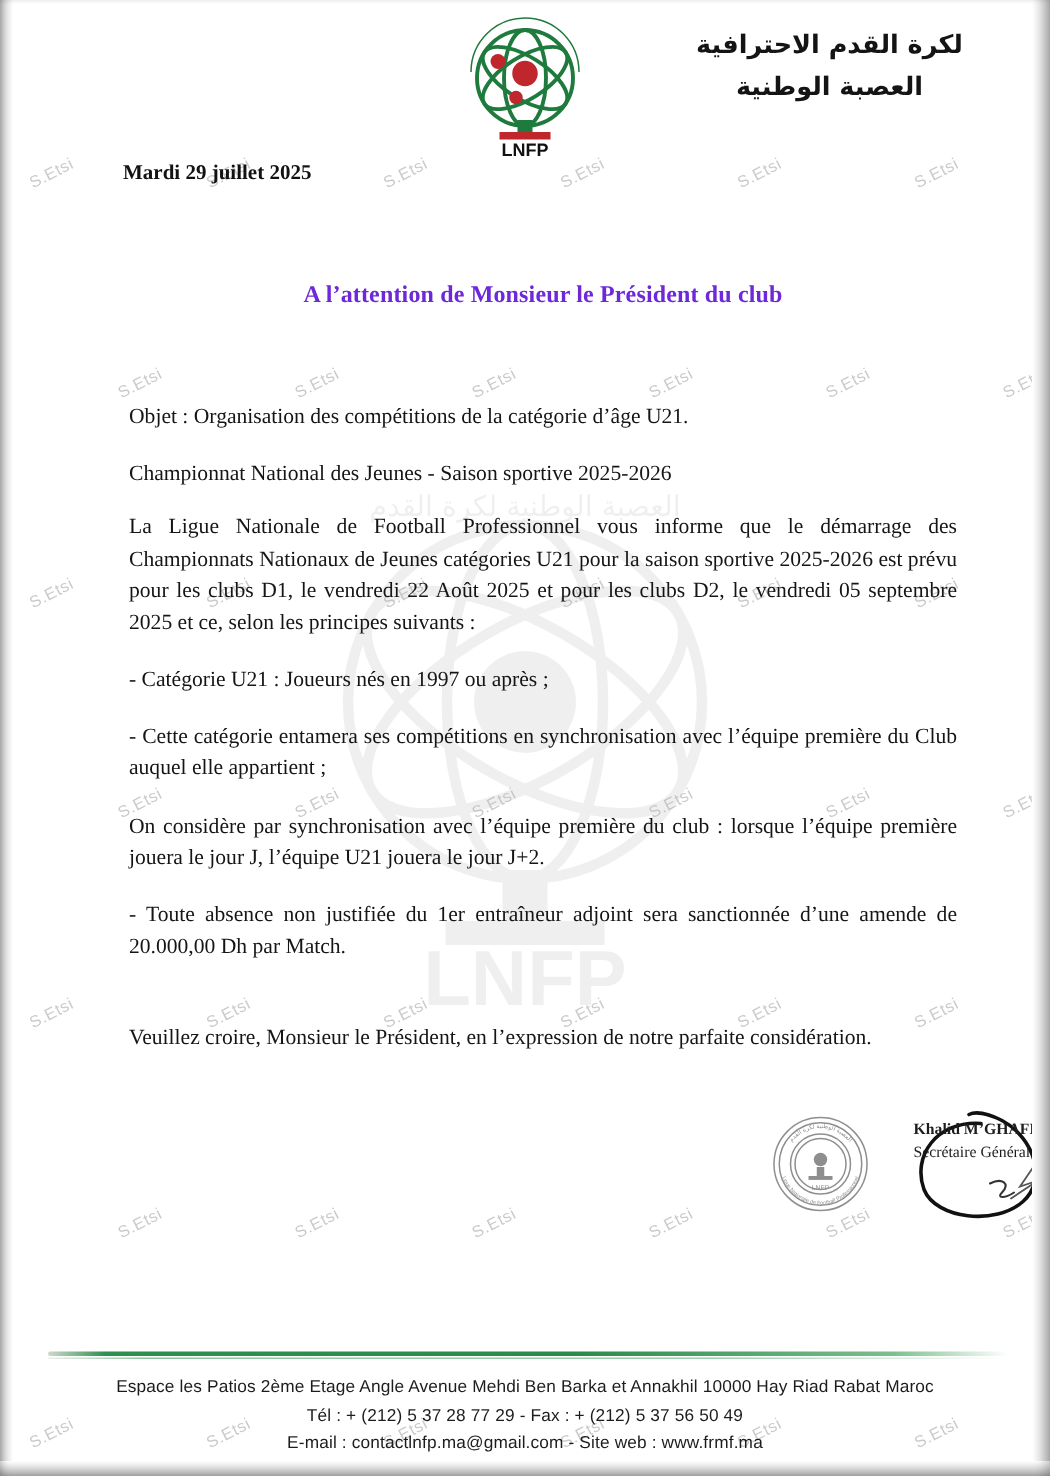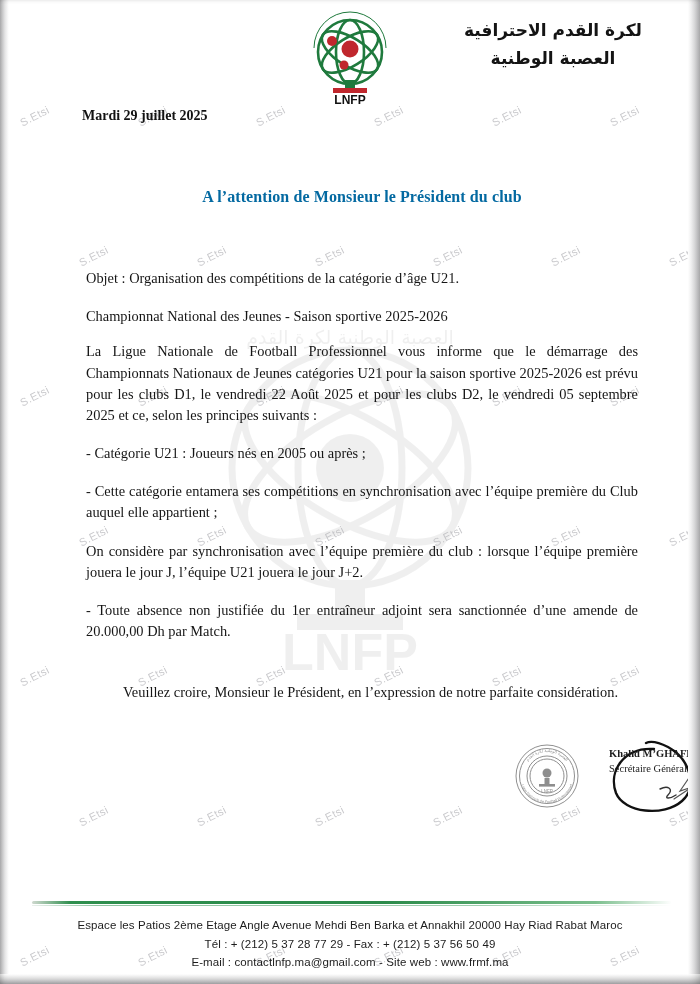--- a/index.html
+++ b/index.html
@@ -146,35 +146,35 @@
   }
 
   
   #body-block {
     padding: 78px 62px 0 86px;
   }
   #letter-title {
     text-align: center;
     font-size: 16px;
     font-weight: bold;
-    color: #0369a1;
+    color: #6d28d9;
     margin: 0 0 62px 0;
     letter-spacing: .1px;
   }
   .p {
     font-size: 14.4px;
     line-height: 1.47;
     color: #151515;
     margin: 0 0 17px 0;
     text-align: justify;
   }
   .p.subject { }
   .p.heading { margin-bottom: 14px; }
   .p.tight   { margin-bottom: 17px; }
-  .p.closing { margin-top: 40px; margin-left: 37px; }
+  .p.closing { margin-top: 40px; }
 
   
   #sig-zone {
     position: relative;
     height: 112px;
     margin-top: 34px;
   }
   #stamp {
     position: absolute;
     left: 428px;
@@ -338,21 +338,21 @@
     <div id="body-block">
 
       <div id="letter-title">A l’attention de Monsieur le Président du club</div>
 
       <p class="p subject">Objet : Organisation des compétitions de la catégorie d’âge U21.</p>
 
       <p class="p heading">Championnat National des Jeunes - Saison sportive 2025-2026</p>
 
       <p class="p">La Ligue Nationale de Football Professionnel vous informe que le démarrage des Championnats Nationaux de Jeunes catégories U21 pour la saison sportive 2025-2026 est prévu pour les clubs D1, le vendredi 22 Août 2025 et pour les clubs D2, le vendredi 05 septembre 2025 et ce, selon les principes suivants :</p>
 
-      <p class="p tight">-  Catégorie U21 : Joueurs nés en 2005 ou après ;</p>
+      <p class="p tight">-  Catégorie U21 : Joueurs nés en 1997 ou après ;</p>
       <p class="p tight">-  Cette catégorie entamera ses compétitions en synchronisation avec l’équipe première du Club auquel elle appartient ;</p>
 
       <p class="p">On considère par synchronisation avec l’équipe première du club : lorsque l’équipe première jouera le jour J, l’équipe U21 jouera le jour J+2.</p>
 
       <p class="p tight">-  Toute absence non justifiée du 1er entraîneur adjoint sera sanctionnée d’une amende de 20.000,00 Dh par Match.</p>
 
       <p class="p closing">Veuillez croire, Monsieur le Président, en l’expression de notre parfaite considération.</p>
 
       <div id="sig-zone">
 
@@ -395,18 +395,18 @@
           <div>Secrétaire Général de la LNFP</div>
         </div>
       </div>
 
     </div>
   </div>
 
   <div id="footer">
     <div id="footer-rule"></div>
     <div id="footer-rule-2"></div>
-    <div class="foot-line" id="foot-addr">Espace les Patios 2ème Etage Angle Avenue Mehdi Ben Barka et Annakhil 20000 Hay Riad Rabat Maroc</div>
+    <div class="foot-line" id="foot-addr">Espace les Patios 2ème Etage Angle Avenue Mehdi Ben Barka et Annakhil 10000 Hay Riad Rabat Maroc</div>
     <div class="foot-line">Tél : + (212) 5 37 28 77 29 - Fax : + (212) 5 37 56 50 49</div>
     <div class="foot-line">E-mail : contactlnfp.ma@gmail.com - Site web : www.frmf.ma</div>
   </div>
 
 </div>
 
 </body></html>

